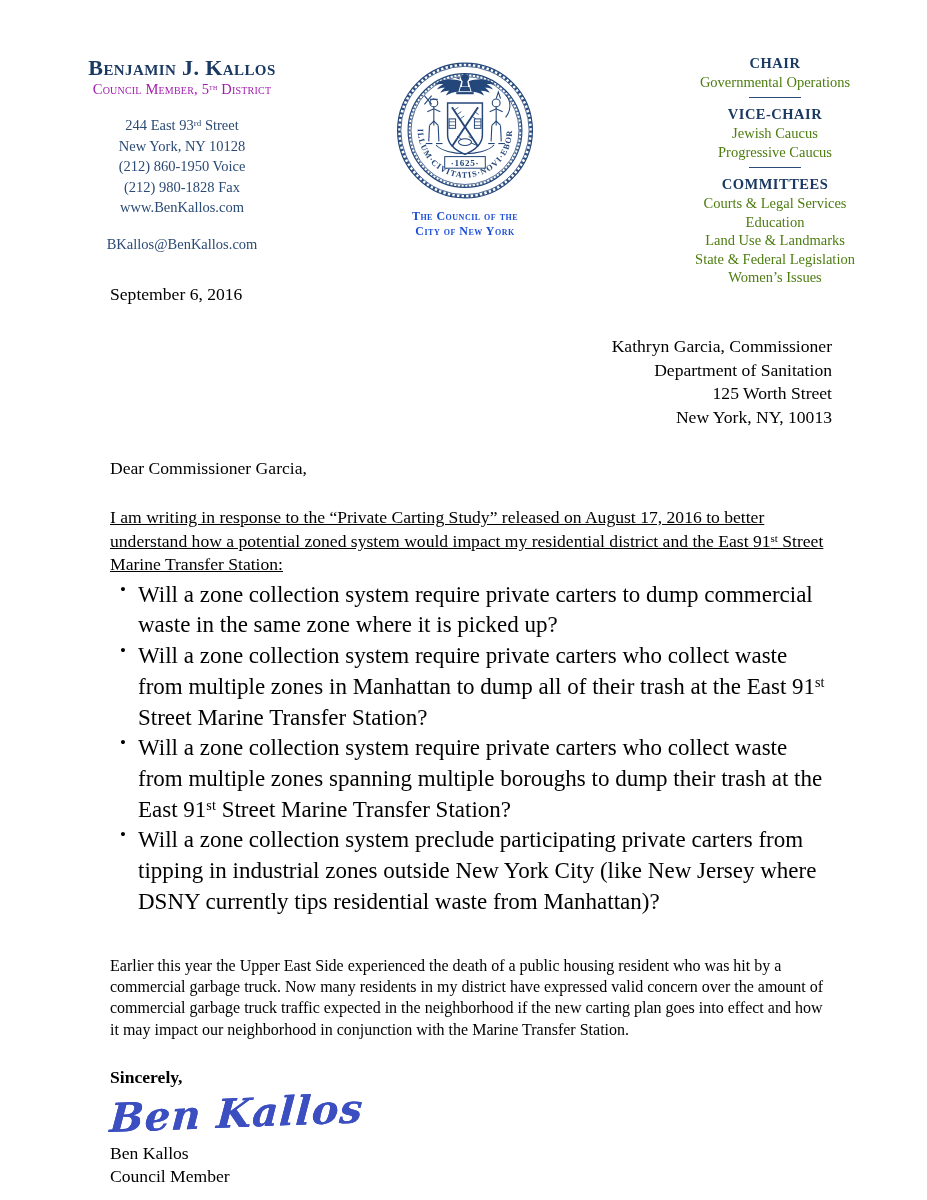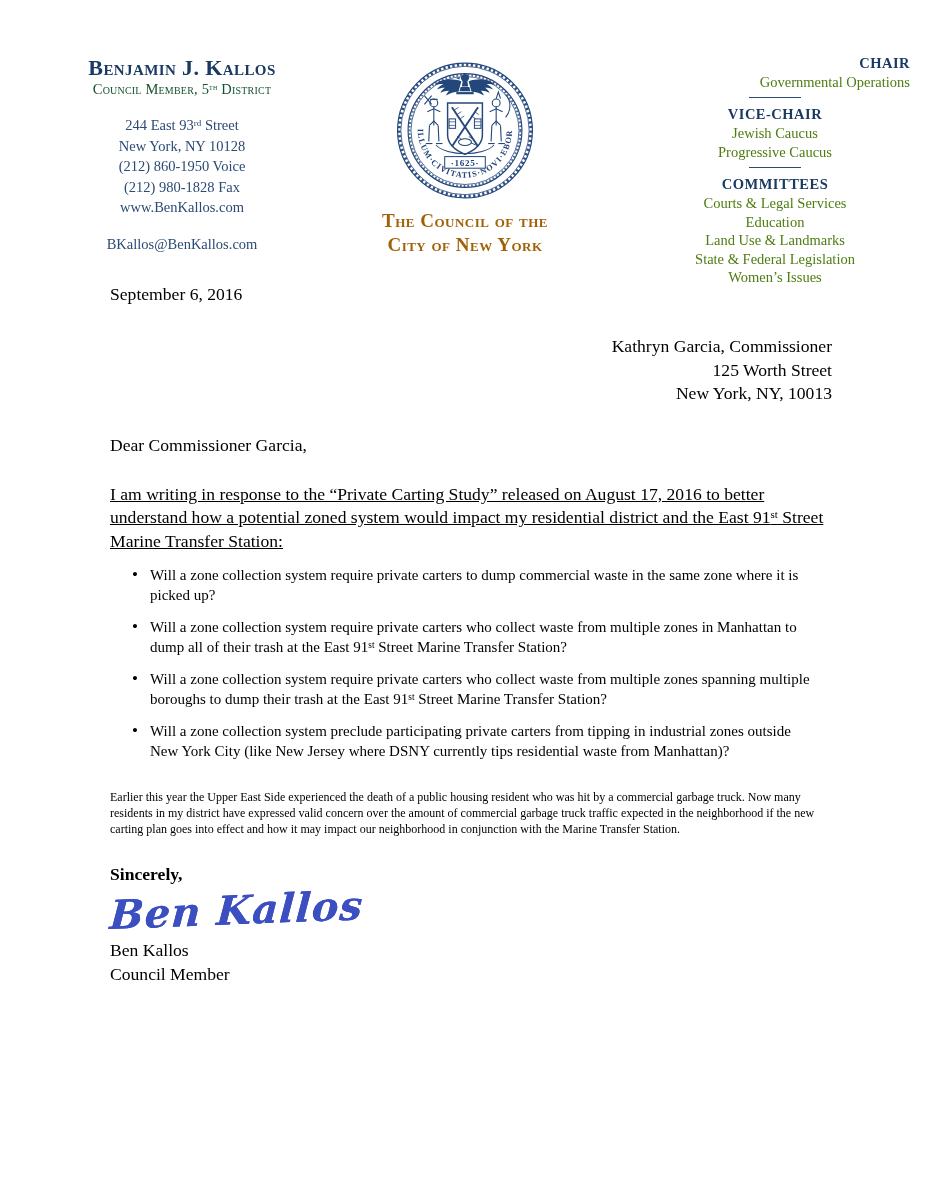--- a/index.html
+++ b/index.html
@@ -16,72 +16,72 @@
 
   .lh-left{position:absolute;left:32px;top:56px;width:300px;text-align:center;}
   .lh-name{
     font-family:"Liberation Serif","DejaVu Serif",serif;
     font-variant:small-caps;font-weight:bold;
     font-size:22px;letter-spacing:.4px;color:#1b3a63;line-height:1.05;
     white-space:nowrap;
   }
   .lh-sub{
     font-variant:small-caps;font-size:14.5px;letter-spacing:.2px;
-    color:#14532d;margin-top:3px;line-height:1.1;white-space:nowrap;
+    color:#a21caf;margin-top:3px;line-height:1.1;white-space:nowrap;
   }
   .lh-sub sup{font-size:.62em;vertical-align:.45em;}
   .lh-addr{margin-top:17px;font-size:14.5px;color:#2b4a74;line-height:1.42;}
   .lh-addr sup{font-size:.62em;vertical-align:.45em;}
   .lh-email{margin-top:16px;font-size:14.5px;color:#2b4a74;line-height:1.4;}
 
   
   .lh-center{position:absolute;left:310px;top:58px;width:310px;text-align:center;}
   .seal-wrap{width:150px;height:145px;margin:0 auto;}
   .lh-council{
     margin-top:6px;font-variant:small-caps;font-weight:bold;
-    font-size:19px;letter-spacing:.5px;color:#a16207;line-height:1.28;
+    font-size:12px;letter-spacing:.5px;color:#1d4ed8;line-height:1.28;
   }
 
   
   .lh-right{position:absolute;left:640px;top:54px;width:270px;text-align:center;color:#2b4a74;}
   .r-head{
     font-weight:bold;font-size:14.5px;letter-spacing:.5px;color:#1b3a63;
     line-height:1.3;
   }
   .r-item{font-size:14.5px;line-height:1.28;color:#4d7c0f;}
   .r-rule{
     width:52px;height:0;border-top:1.6px solid #2b4a74;
     margin:6px auto 7px auto;
   }
   .r-group{margin-bottom:0;}
-  .r-group.first{margin-top:0;text-align:right;}
+  .r-group.first{margin-top:0;}
 
   
   .body{position:absolute;left:110px;top:283px;width:722px;}
   .date{font-size:17.6px;line-height:1.33;}
   .addr-block{margin-top:29px;font-size:17.6px;line-height:1.335;text-align:right;}
   .addr-block div{white-space:nowrap;}
   .salutation{margin-top:29px;font-size:17.6px;}
   .para{margin-top:27px;font-size:17.6px;line-height:1.335;text-align:left;text-decoration:underline;}
   .para sup{font-size:.62em;vertical-align:.46em;}
 
   ul.questions{
     list-style:none;margin:0;padding:0;margin-top:3px;
   }
   ul.questions li{
     position:relative;padding-left:28px;
-    font-size:15px;line-height:1.335;margin:12px;
+    font-size:23px;line-height:1.335;margin:0;
   }
   ul.questions li::before{
     content:"\2022";position:absolute;left:10px;top:-1px;
     font-size:17px;line-height:1.35;
   }
   ul.questions li sup{font-size:.62em;vertical-align:.46em;}
 
-  .para-close{margin-top:28px;font-size:12px;line-height:1.335;}
+  .para-close{margin-top:37px;font-size:16px;line-height:1.335;}
 
   .sincerely{margin-top:27px;font-size:17.6px;font-weight:bold;}
   .sig-wrap{height:50px;margin-top:6px;}
   .sig{
     font-family:"DejaVu Serif",serif;
     font-style:italic;font-weight:bold;
     font-size:40px;color:#3c4fc0;
     letter-spacing:1px;
     transform:skewX(-6deg) rotate(-2.2deg);
     transform-origin:left center;
@@ -250,20 +250,21 @@
 
     </div>
   </div>
 
   <div class="body">
 
     <div class="date">September 6, 2016</div>
 
     <div class="addr-block">
       <div>Kathryn Garcia, Commissioner</div>
+      <div>Department of Sanitation</div>
       <div>125 Worth Street</div>
       <div>New York, NY, 10013</div>
     </div>
 
     <div class="salutation">Dear Commissioner Garcia,</div>
 
     <div class="para"><span>I am writing in response to the “Private Carting Study” released on August 17, 2016 to better understand how a potential zoned system would impact my residential district and the East 91</span><sup>st</sup><span> Street Marine Transfer Station:</span></div>
 
     <ul class="questions">
       <li><span>Will a zone collection system require private carters to dump commercial waste in the same zone where it is picked up?</span><sup></sup><span></span></li>

